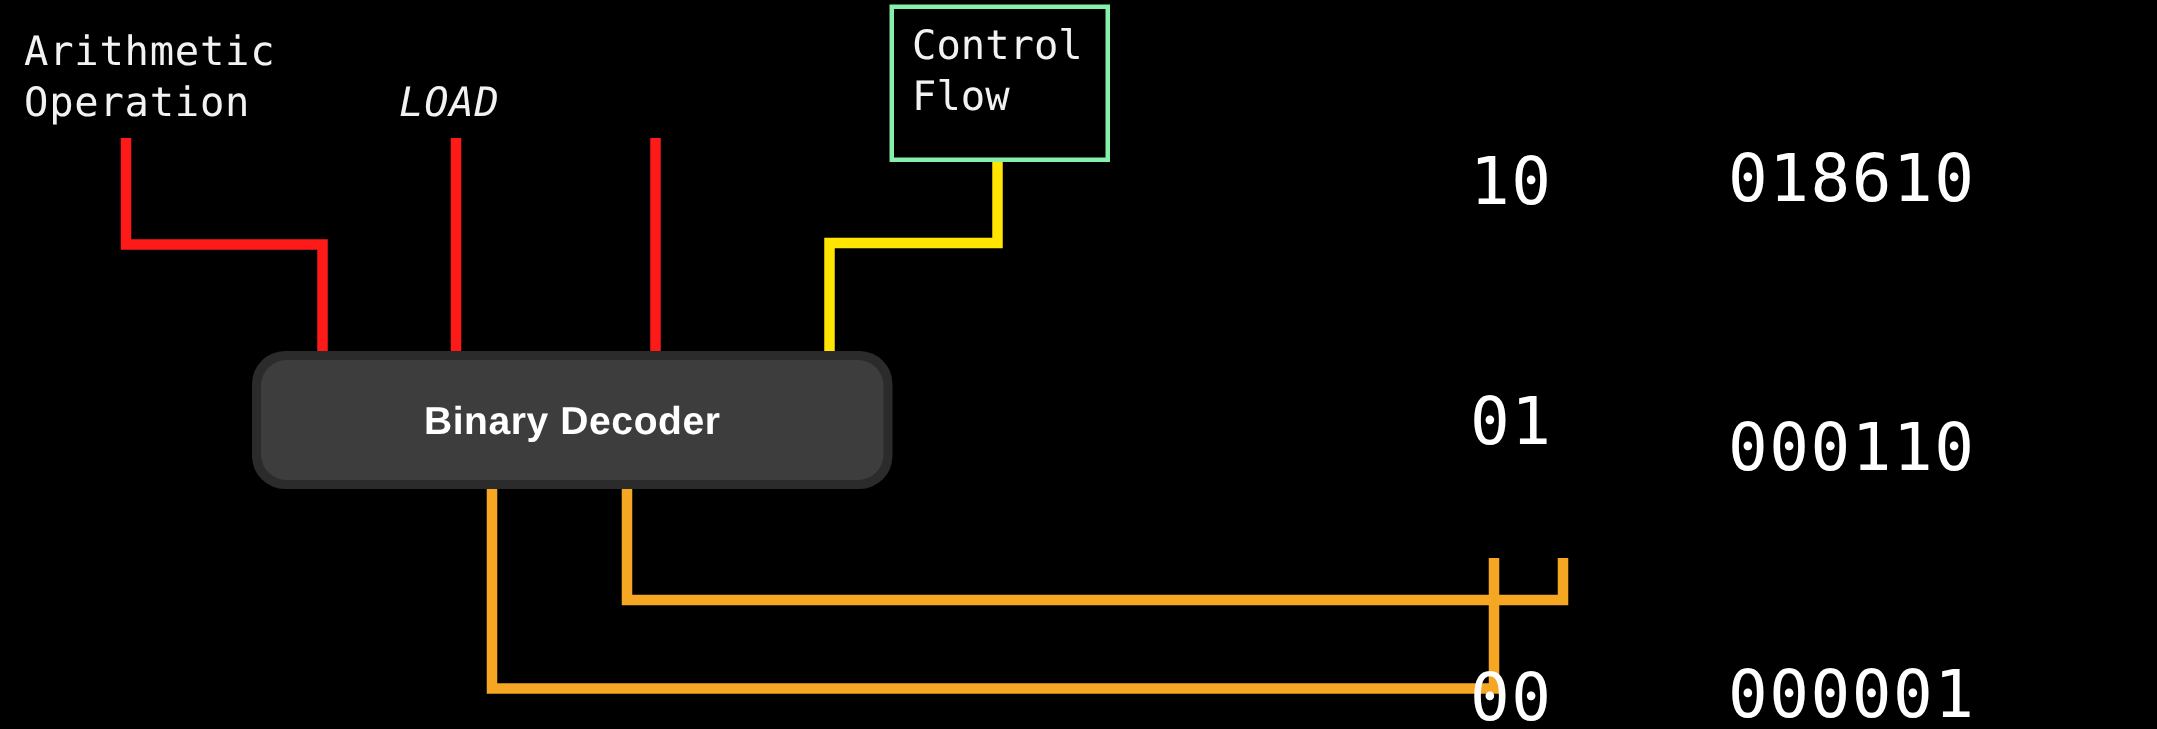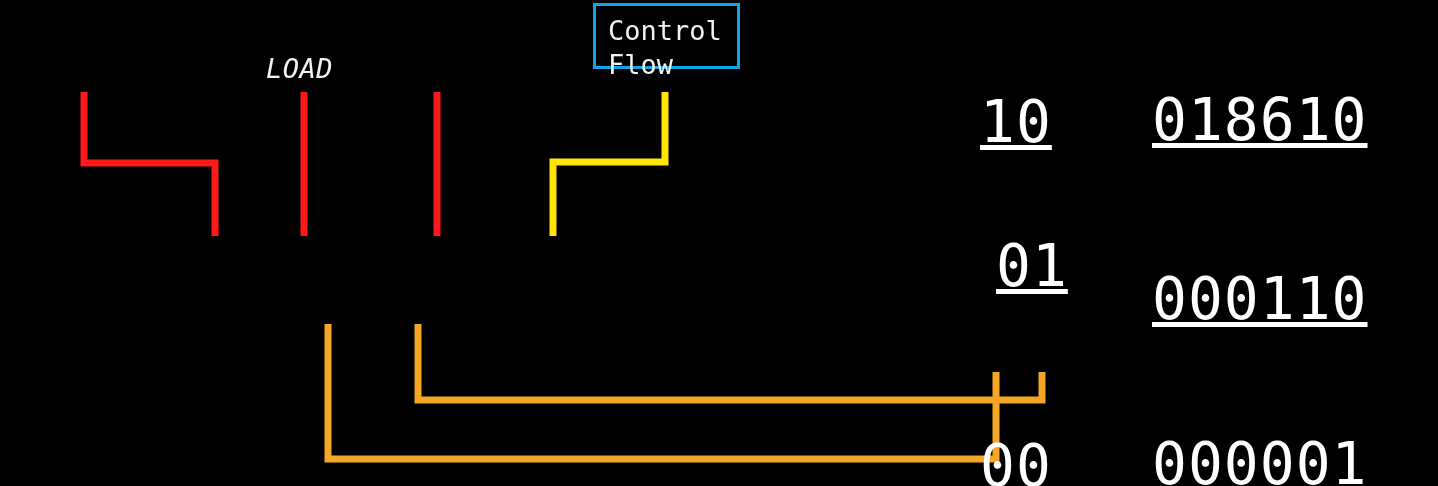--- a/index.html
+++ b/index.html
@@ -37,22 +37,22 @@
   }
   #label-arith { left: 16px; top: 18px; }
   #label-load  { left: 266px; top: 52px; font-style: italic; }
   #label-store { left: 399px; top: 52px; }
 
   #controlflow-box {
     position: absolute;
     left: 593px;
     top: 3px;
     width: 147px;
-    height: 66px;
-    border: 3px solid #0ea5e9;
+    height: 105px;
+    border: 3px solid #86efac;
     box-sizing: border-box;
     background: #000000;
   }
   #controlflow-text {
     position: absolute;
     left: 12px;
     top: 8px;
     color: #f2f2f2;
     font-family: "DejaVu Sans Mono", monospace;
     font-size: 27px;
@@ -90,25 +90,24 @@
 
   .bin-row {
     position: absolute;
     height: 72px;
     display: flex;
     align-items: center;
   }
   .bin-key, .bin-val {
     color: #ffffff;
     font-family: "DejaVu Sans Mono", monospace;
-    font-size: 58px;
+    font-size: 44px;
     line-height: 64px;
     letter-spacing: 1px;
     white-space: pre;
-    text-decoration: underline;
   }
   .bin-key {
     position: absolute;
     left: 976px;
     padding: 2px 4px;
   }
   .bin-val {
     position: absolute;
     left: 1152px;
   }
@@ -126,39 +125,46 @@
 
     <line x1="437" y1="92" x2="437" y2="236" stroke="#FF1A1A" stroke-width="7"></line>
 
     <polyline points="665,92 665,162 553,162 553,236" fill="none" stroke="#FFE500" stroke-width="7"></polyline>
 
     <polyline points="418,324 418,400 1042,400 1042,372" fill="none" stroke="#F5A623" stroke-width="7"></polyline>
 
     <polyline points="328,324 328,459 996,459 996,372" fill="none" stroke="#F5A623" stroke-width="7"></polyline>
   </svg>
 
+  <div class="port-label" id="label-arith">Arithmetic
+Operation</div>
 
   <div class="port-label" id="label-load">LOAD</div>
 
 
   <div id="controlflow-box">
     <div id="controlflow-text">Control
 Flow</div>
   </div>
 
+  <div id="decoder-node">
+    <div id="decoder-inner">
+      <span id="decoder-title">Binary Decoder</span>
+    </div>
+  </div>
 
   <div id="truth-table">
 
     <div class="bin-row" style="top:44px;">
       <span class="bin-key" style="top:44px;">10</span>
       <span class="bin-val" style="top:44px;">018610</span>
     </div>
 
     <div class="bin-row" style="top:116px;">
-      <span class="bin-key" style="top:116px;margin-left:16px;">01</span>
+      <span class="bin-key" style="top:132px;">01</span>
       <span class="bin-val" style="top:116px;margin-top:35px;">000110</span>
     </div>
 
     <div class="bin-row" style="top:216px;">
       <span class="bin-key" style="top:216px;">00</span>
       <span class="bin-val" style="top:216px;">000001</span>
     </div>
 
     <div class="bin-row" style="top:296px;">
       

